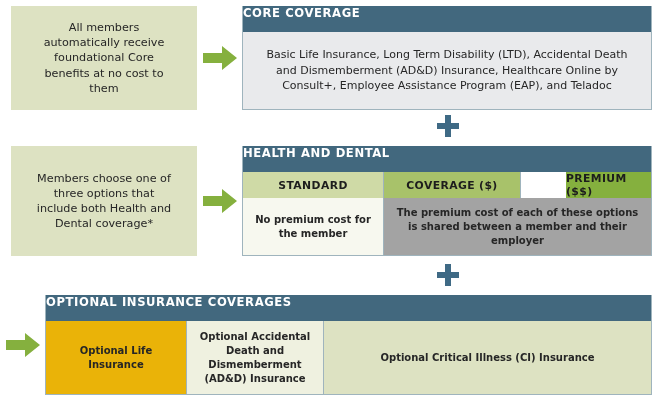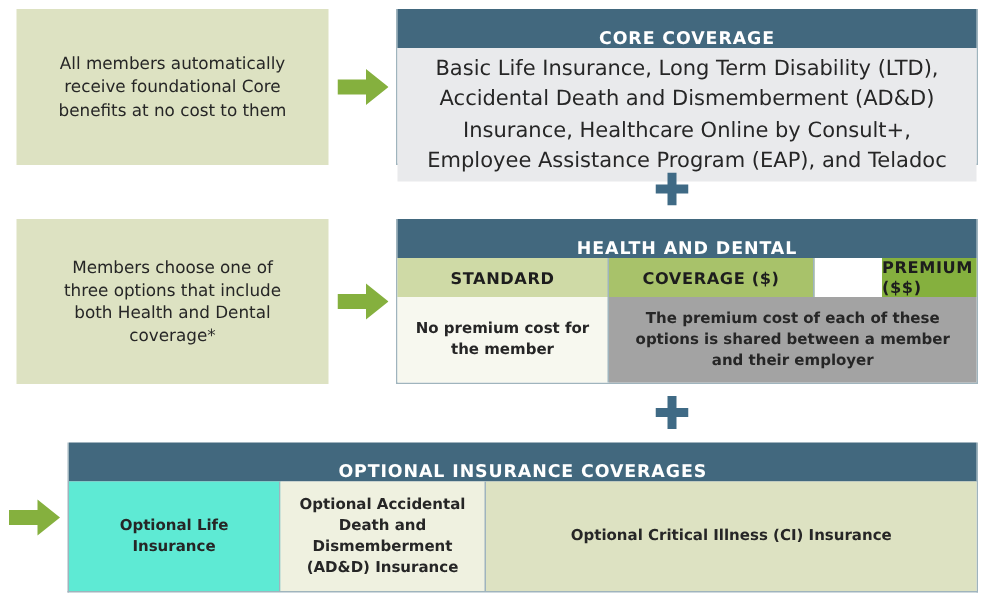--- a/index.html
+++ b/index.html
@@ -29,21 +29,21 @@
     width: 660px;
     display: flex;
     align-items: stretch;
   }
   #row-core    { top: 6px;   height: 104px; }
   #row-health  { top: 146px; height: 110px; }
   #row-optional{ top: 295px; height: 100px; }
 
   
   .callout {
-    width: 208px;
+    width: 186px;
     margin-left: 11px;
     background: #dde2c2;
     display: flex;
     align-items: center;
     justify-content: center;
     text-align: center;
     box-sizing: border-box;
     padding: 6px 22px;
   }
   .callout-text {
@@ -74,22 +74,22 @@
     box-sizing: border-box;
     border: 1px solid #9fb4bd;
     border-top: none;
   }
   .panel-header {
     background: #42687e;
     color: #ffffff;
     font-size: 11.6px;
     font-weight: bold;
     letter-spacing: 0.6px;
-    text-align: center;
-    padding: 12px 0 6px 0;
+    text-align: left;
+    padding: 0 0 6px 0;
     height: 26px;
     box-sizing: border-box;
     line-height: 14px;
   }
   .panel-body {
     flex: 1;
     display: flex;
     align-items: stretch;
   }
 
@@ -98,21 +98,21 @@
     background: #e9eaec;
     display: flex;
     align-items: center;
     justify-content: center;
     text-align: center;
     padding: 4px 14px;
     box-sizing: border-box;
     width: 100%;
   }
   .core-body-text {
-    font-size: 14px;
+    font-size: 11px;
     line-height: 1.45;
     color: #262626;
   }
 
   
   .subheader-row {
     display: flex;
     height: 26px;
   }
   .subheader {
@@ -147,21 +147,21 @@
     padding: 4px 9px;
     border-right: 1px solid #9fb4bd;
     font-weight: bold;
   }
   .cell:last-child { border-right: none; }
 
   .cell-standard { flex: 0 0 141px; background: #f7f8ef; }
   .cell-merged   { flex: 1;         background: #a3a3a3; }
 
   
-  .cell-opt-1 { flex: 0 0 141px; background: #5eead4; }
+  .cell-opt-1 { flex: 0 0 141px; background: #eab308; }
   .cell-opt-2 { flex: 0 0 137px; background: #eff1e0; }
   .cell-opt-3 { flex: 1;         background: #dde2c2; }
 
   
   .plus {
     position: absolute;
     left: 437px;
     width: 22px;
     height: 22px;
   }

